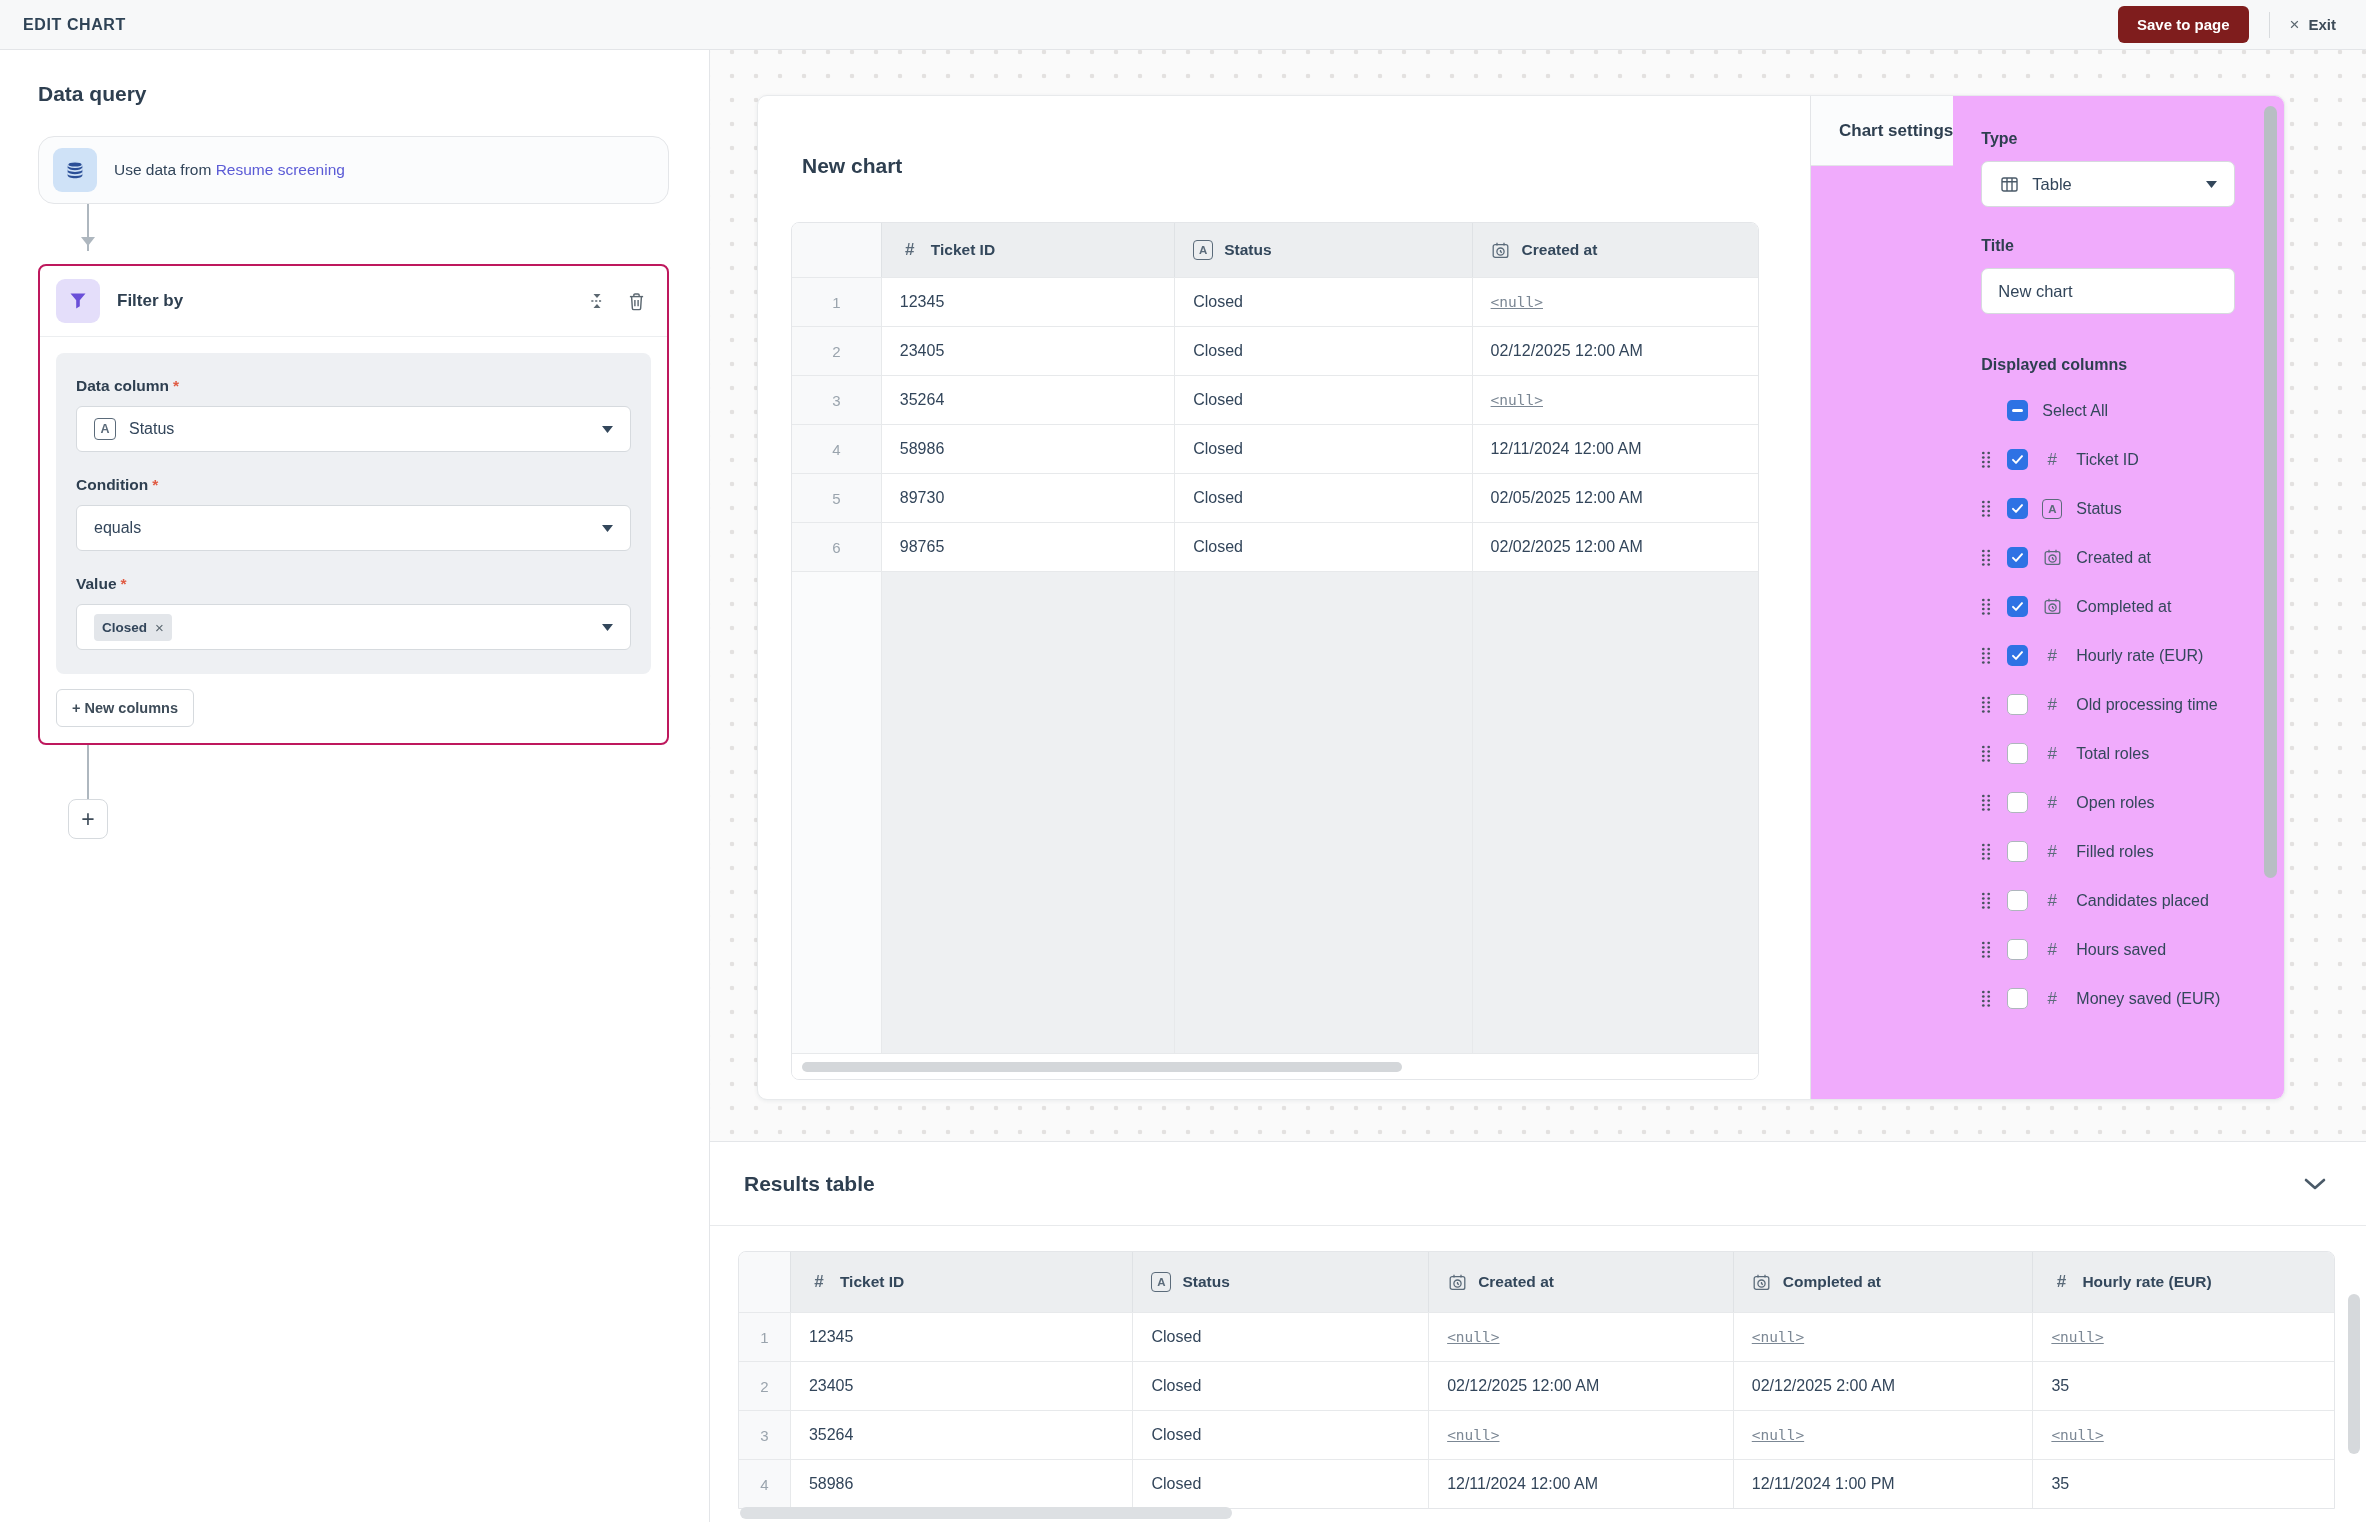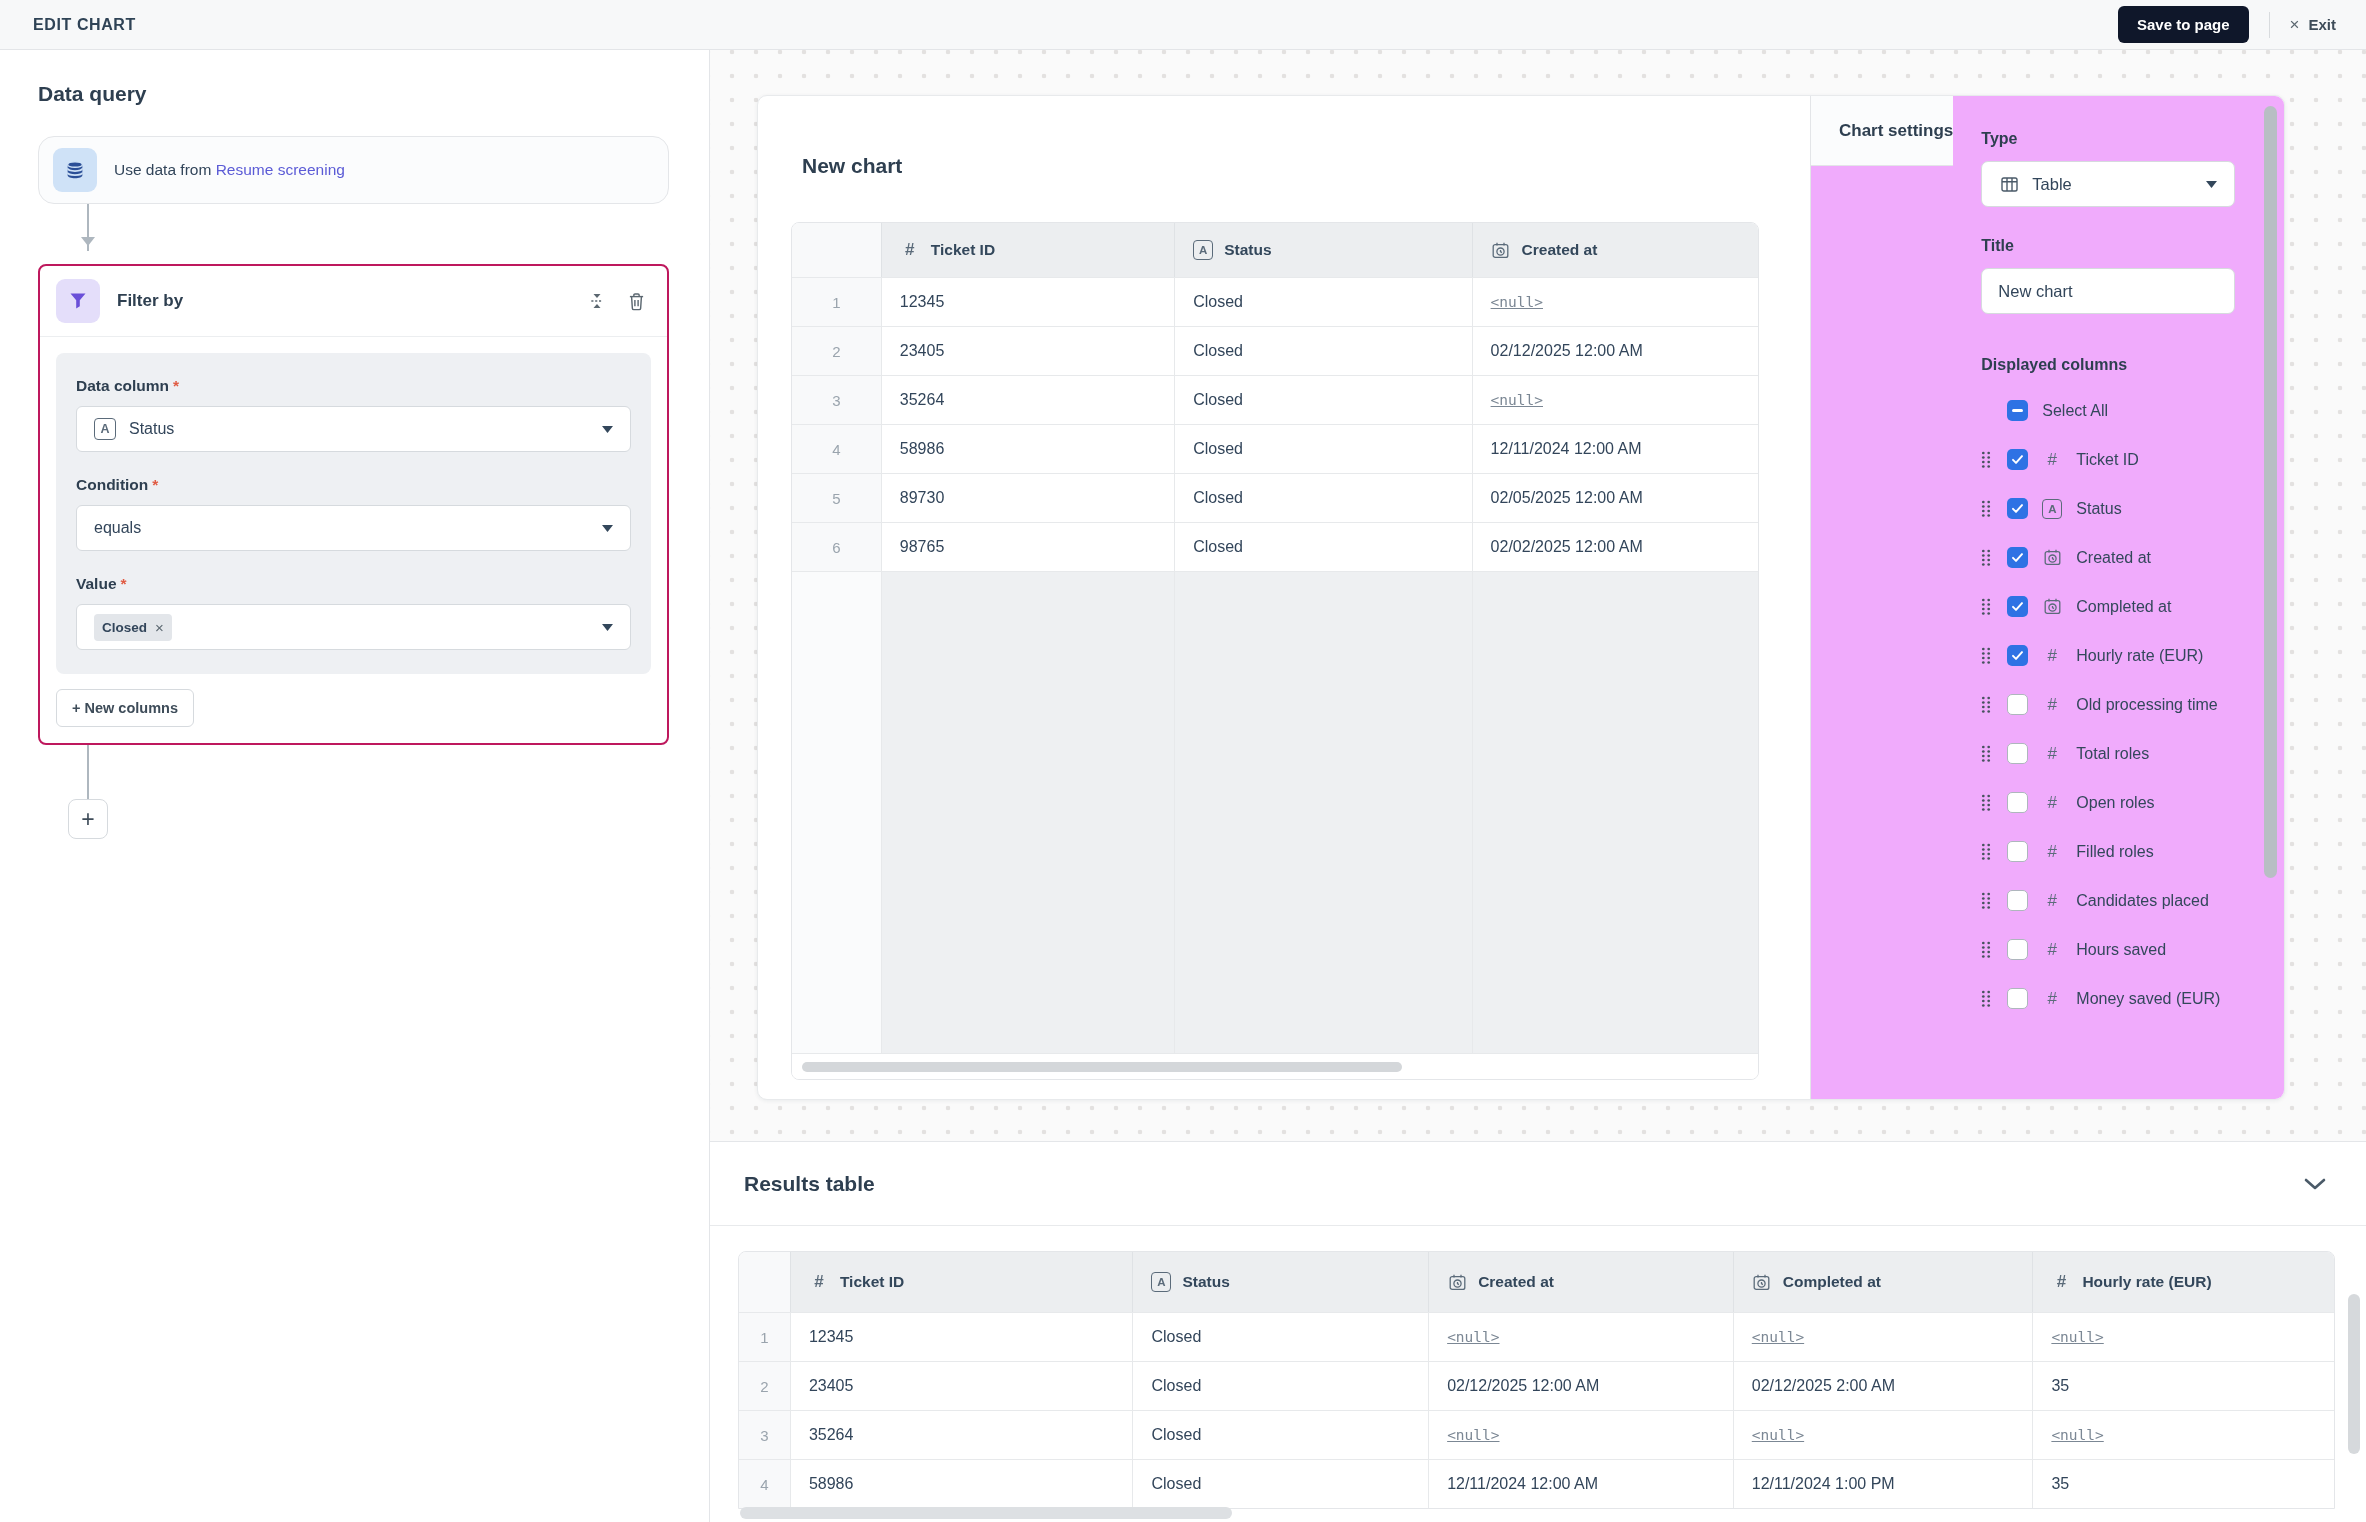--- a/index.html
+++ b/index.html
@@ -1,24 +1,24 @@
 <!DOCTYPE html>
 <html><head>
 <meta charset="utf-8">
 <style>
   * { box-sizing: border-box; margin: 0; padding: 0; }
   html,body { width:2366px; height:1522px; overflow:hidden; }
   body { font-family:"Liberation Sans", sans-serif; color:#32455a; background:#fff; }
 
   
   .topbar { height:50px; background:#f7f8f9; border-bottom:1px solid #e3e5e8;
-            display:flex; align-items:center; padding:0 30px 0 33px; }
+            display:flex; align-items:center; padding:0 30px 0 23px; }
   .topbar-title { font-weight:bold; font-size:16px; letter-spacing:.6px; color:#2f4356; }
   .topbar-right { margin-left:auto; display:flex; align-items:center; gap:20px; }
-  .save-btn { background:#0f172a; color:#fff; font-weight:bold; font-size:15px;
+  .save-btn { background:#7f1d1d; color:#fff; font-weight:bold; font-size:15px;
               border:none; border-radius:6px; padding:10px 19px; cursor:pointer;
               font-family:inherit; }
   .topbar-divider { width:1px; height:26px; background:#d8dbde; }
   .exit-btn { display:flex; align-items:center; gap:9px; font-weight:bold; font-size:15px;
               color:#3e4c59; cursor:pointer; }
   .exit-x { font-size:17px; color:#5b6770; font-weight:normal; }
 
   
   .main { display:flex; height:1472px; }
 

